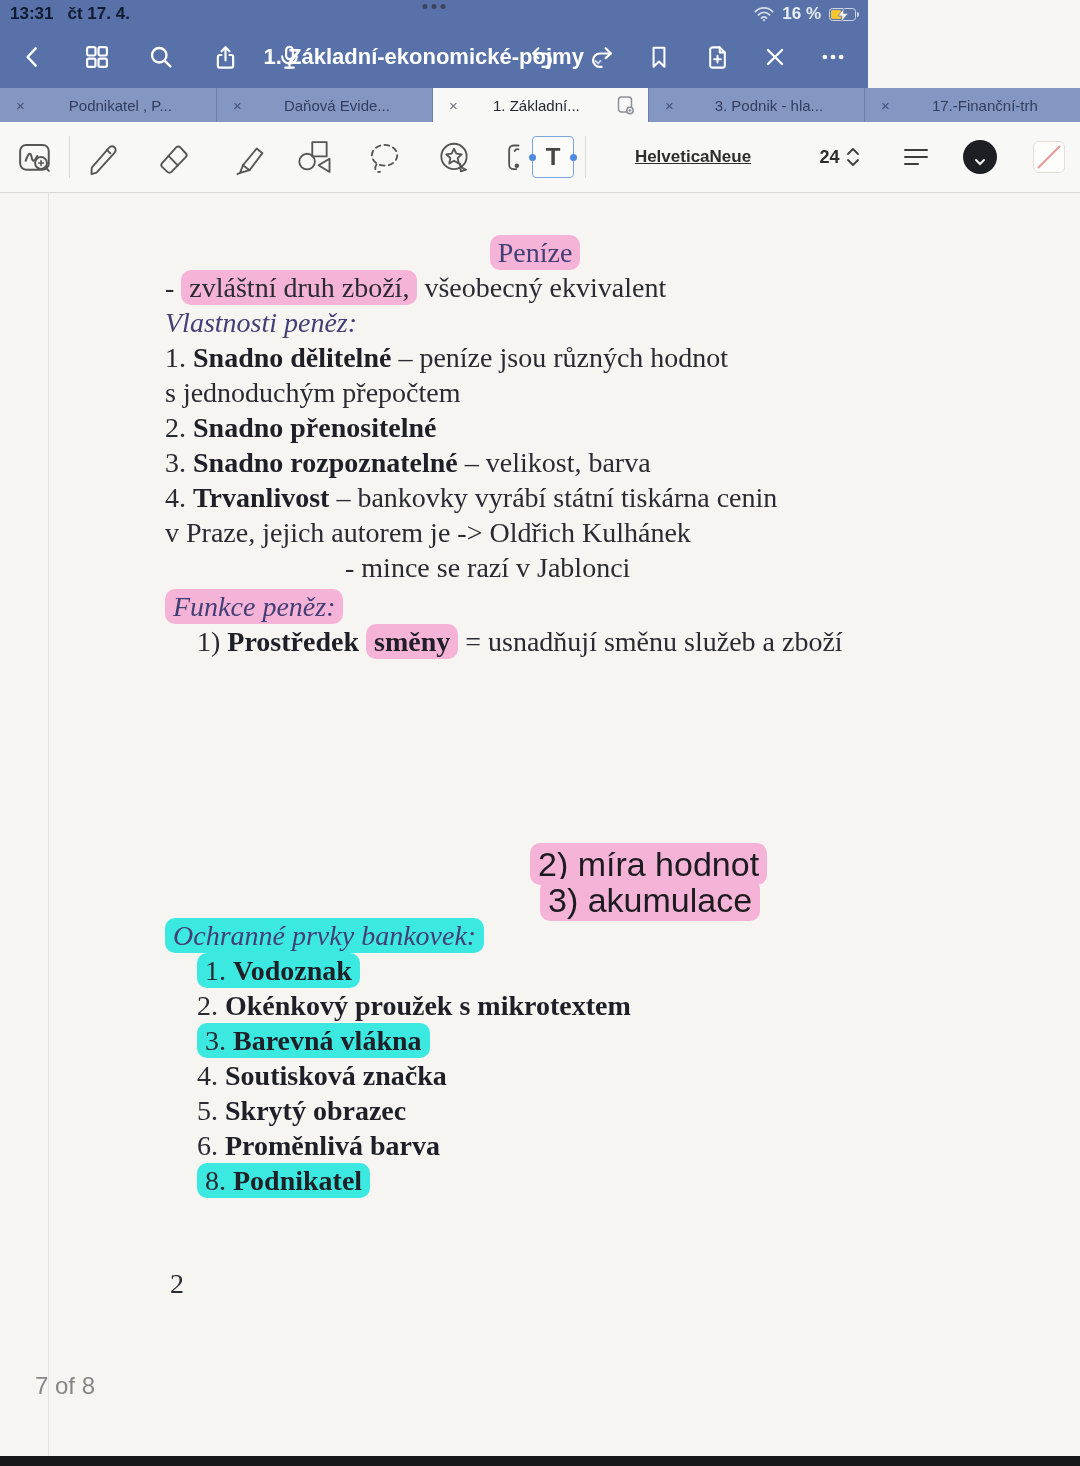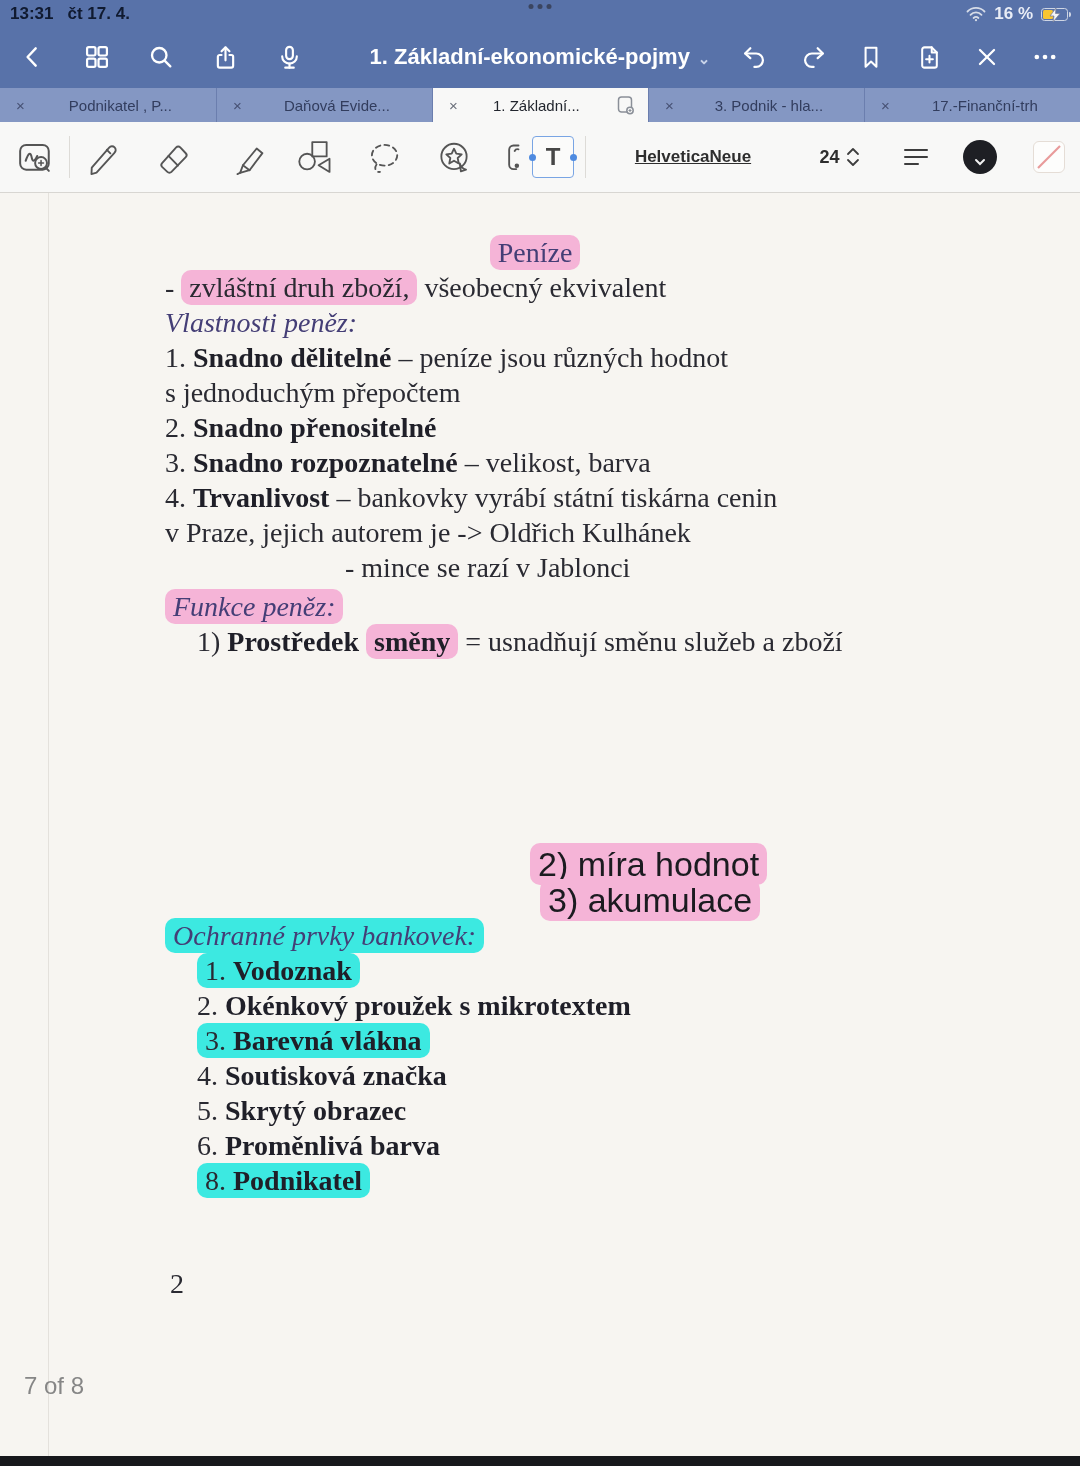--- a/index.html
+++ b/index.html
@@ -4,21 +4,21 @@
 <style>
   * { box-sizing: border-box; }
   html,body { margin:0; padding:0; }
   body {
     width:1080px; height:1466px; position:relative; overflow:hidden;
     background:#f7f5f1; font-family:"Liberation Sans", sans-serif;
   }
   svg { display:block; }
 
   
-  .header { position:absolute; top:0; left:0; width:1080px; height:88px; background:#5872a9; }
+  .header { position:absolute; top:0; left:0; width:868px; height:88px; background:#5872a9; }
   .statusbar { position:absolute; top:0; left:0; width:100%; height:26px;
     display:flex; align-items:center; justify-content:space-between; padding:2px 12px 0 10px;
     font-size:17px; font-weight:bold; }
   .status-left { color:#101a30; display:flex; gap:14px; align-items:center; }
   .status-right { color:#e9edf6; display:flex; gap:8px; align-items:center; font-weight:600; }
   .multitask-dots { position:absolute; left:50%; top:4px; transform:translateX(-50%);
     display:flex; gap:4px; }
   .multitask-dots i { width:5px; height:5px; border-radius:50%; background:#3b4560; }
   .battery { position:relative; width:27px; height:13px; border:1.5px solid #cfd6e4; border-radius:3.5px; }
   .battery .level { position:absolute; left:1px; top:1px; bottom:1px; width:40%; background:#f7c531; border-radius:1.5px; }
@@ -78,21 +78,21 @@
   .hl-cyan { background:#3ce9e1; border-radius:10px; padding:2px 8px; }
   .ind-jablonec { margin-left:180px; }
   .ind-num { margin-left:32px; }
   .funkce-line { margin-top:4px; }
   .spacer { height:187px; }
   .ann { font-family:"Liberation Sans", sans-serif; font-size:34px; line-height:36px;
     height:36px; color:#1b1b20; margin-left:365px; white-space:nowrap; }
   .ann + .ann { margin-left:375px; }
   .pagenum-line { margin-top:68px; margin-left:5px; }
 
-  .footer-ind { position:absolute; left:24px; top:1372px; font-size:24px; color:#868686; }
+  .footer-ind { position:absolute; left:35px; top:1372px; font-size:24px; color:#868686; }
   .home-bar { position:absolute; left:0; bottom:0; width:1080px; height:10px; background:#17181c; }
 </style>
 </head>
 <body>
 
 <div class="header">
   <div class="statusbar">
     <div class="status-left">
       <span>13:31</span>
       <span>čt 17. 4.</span>

